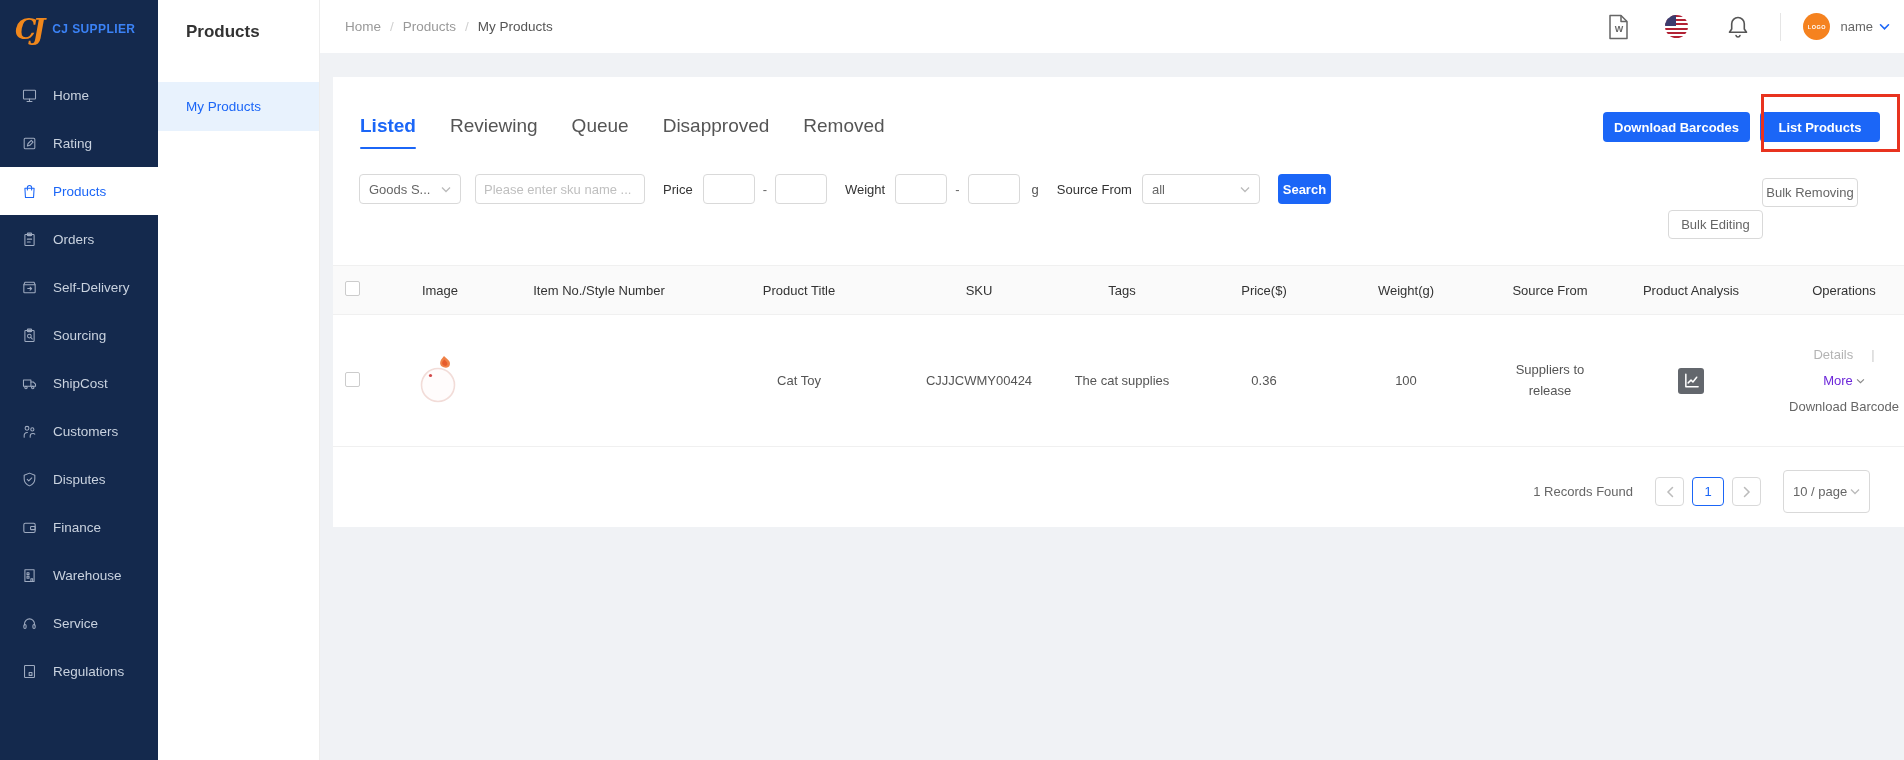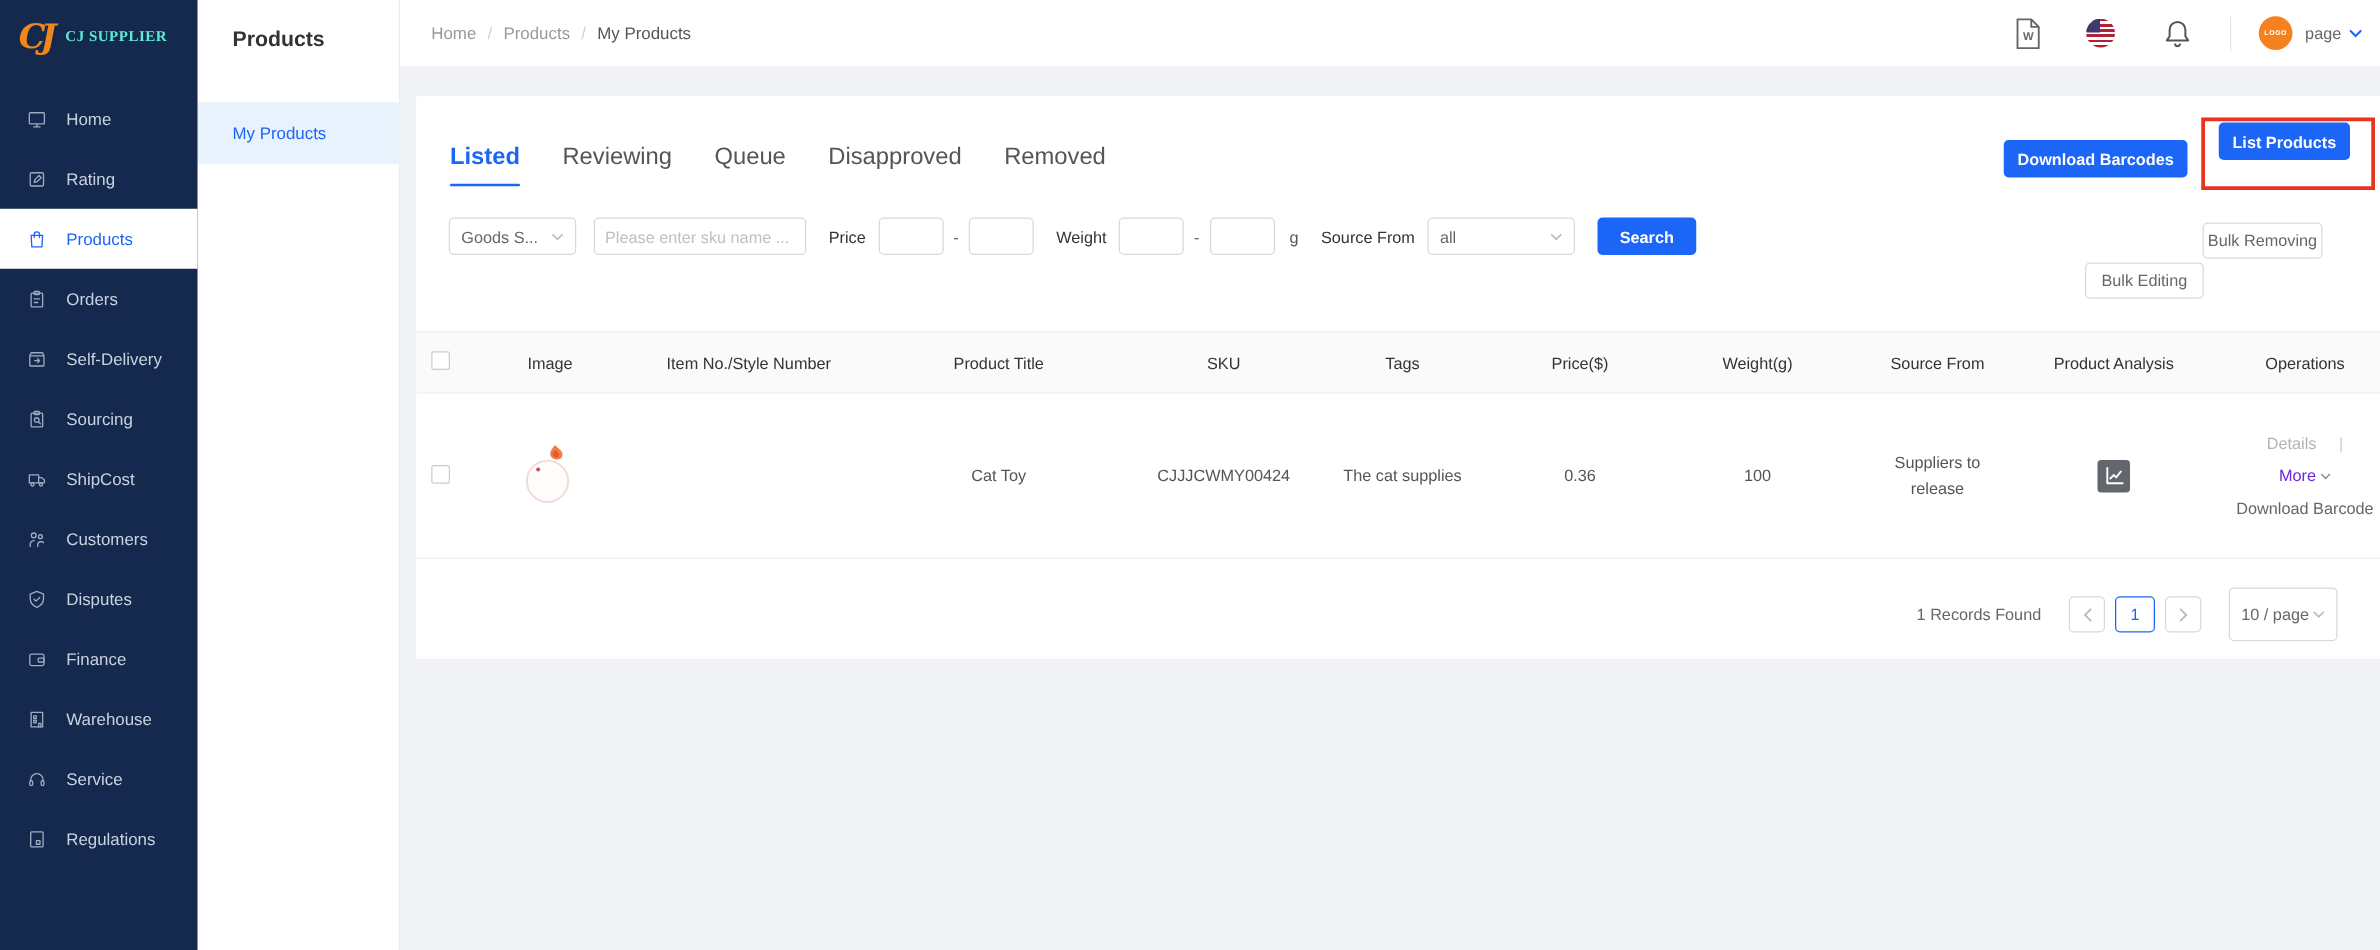--- a/index.html
+++ b/index.html
@@ -6,21 +6,21 @@
   html,body { width:1904px; height:760px; }
   body {
     position:relative; overflow:hidden;
     font-family:"Liberation Sans","DejaVu Sans",sans-serif;
     background:#f0f2f5; color:#333;
   }
   
   .sidebar { position:absolute; left:0; top:0; bottom:0; width:158px; background:#14294d; z-index:3; }
   .logo { height:58px; display:flex; align-items:center; padding-left:15px; gap:7px; }
   .logo-script { font-family:"DejaVu Serif",serif; font-style:italic; font-weight:bold; font-size:27px; color:#f0871c; letter-spacing:-4px; line-height:1; }
-  .logo-name { font-family:Liberation Serif, serif; font-weight:bold; font-size:12px; color:#5eead4; letter-spacing:.4px; padding-left:4px;}
+  .logo-name { font-family:Liberation Sans, sans-serif; font-weight:bold; font-size:12px; color:#3b82f6; letter-spacing:.4px; padding-left:4px;}
   .side-menu { padding-top:13px; }
   .menu-item { height:48px; display:flex; align-items:center; padding-left:21px; gap:15px;
     color:#c9d2df; font-size:13.5px; cursor:pointer; }
   .menu-item svg { width:17px; height:17px; stroke:#9fabc0; fill:none; stroke-width:1.5; stroke-linecap:round; stroke-linejoin:round; flex:none; }
   .menu-item.active { background:#ffffff; color:#1b66f7; }
   .menu-item.active svg { stroke:#1b66f7; }
   
   .subpanel { position:absolute; left:158px; top:0; bottom:0; width:162px; background:#fff; z-index:2; border-right:1px solid #ededed; }
   .subpanel-title { padding:22px 0 0 28px; font-size:17px; font-weight:bold; color:#333; }
   .subpanel-item { margin-top:40px; height:49px; display:flex; align-items:center; padding-left:28px;
@@ -45,37 +45,37 @@
   .user-name { font-size:13px; color:#666; margin:0 6px 0 10px; cursor:pointer; }
   
   .card { position:absolute; left:333px; top:77px; right:0; height:450px; background:#fff; overflow:hidden; z-index:1; }
   .tabs { display:flex; gap:34px; padding:38px 0 0 27px; font-size:19px; color:#555; }
   .tab { cursor:pointer; position:relative; }
   .tab.active { color:#1b66f7; font-weight:bold; }
   .tab.active::after { content:""; position:absolute; left:0; right:0; bottom:-12px; height:2.5px; background:#1b66f7; border-radius:2px; }
   .btn-primary { position:absolute; height:30px; background:#1b66f7; color:#fff; border:none; border-radius:4px;
     font-size:13px; font-weight:bold; font-family:inherit; cursor:pointer; }
   .btn-download { top:35px; right:154px; width:147px; }
-  .btn-list { top:21px; right:24px; width:105px; }
+  .btn-list { top:35px; right:24px; width:120px; }
   .red-annotation { position:absolute; top:17px; right:4px; width:139px; height:58px; border:3px solid #e8331f; pointer-events:none; }
   .filter-row { position:absolute; top:97px; left:26px; display:flex; align-items:center; font-size:13px; color:#333; }
   .select { height:30px; border:1px solid #d9d9d9; border-radius:4px; background:#fff; display:flex; align-items:center;
     padding:0 9px; color:#666; cursor:pointer; justify-content:space-between; }
   .sel-goods { width:102px; }
   .sel-source { width:118px; }
   .chev { flex:none; }
   .inp { height:30px; border:1px solid #d9d9d9; border-radius:4px; font-size:13px; color:#666; padding:0 8px; font-family:inherit; outline:none; }
   .inp::placeholder { color:#bfbfbf; }
   .inp-sku { width:170px; margin-left:14px; }
   .flt-label { margin-left:18px; }
   .inp-sm { width:52px; margin-left:10px; }
   .range-sep { margin-left:8px; color:#666; }
   .inp-sm2 { width:52px; margin-left:8px; }
   .unit { margin-left:12px; color:#555; }
-  .btn-search { position:static; margin-left:18px; width:79px; height:30px; }
+  .btn-search { position:static; margin-left:18px; width:53px; height:30px; }
   .btn-ghost { position:absolute; top:101px; height:29px; background:#fff; border:1px solid #d9d9d9; border-radius:4px;
     color:#666; font-size:13px; font-family:inherit; cursor:pointer; }
   .bulk-edit { right:141px; width:95px;margin-top:32px; }
   .bulk-remove { right:46px; width:96px; }
   
   .table { position:absolute; top:188px; left:0; right:-20px; }
   .thead { height:50px; background:#fafafa; border-top:1px solid #f0f0f0; border-bottom:1px solid #f0f0f0;
     display:flex; align-items:center; font-size:13px; color:#333; }
   .trow { height:132px; border-bottom:1px solid #f0f0f0; display:flex; align-items:center; font-size:13px; color:#555; }
   .col { text-align:center; flex:none; }
@@ -247,21 +247,21 @@
     <span class="tb-icon bell-icon">
       <svg width="24" height="26" viewBox="0 0 24 26" fill="none" stroke="#555" stroke-width="1.6" stroke-linecap="round" stroke-linejoin="round">
           <path d="M12 3.5a6.3 6.3 0 0 1 6.3 6.3v5.2l2.2 3.3H3.5l2.2-3.3V9.8A6.3 6.3 0 0 1 12 3.5z"></path>
           <path d="M10 21.5a2.1 2.1 0 0 0 4 0"></path>
         </svg>
     </span>
     <span class="tb-divider"></span>
     <span class="avatar">
         <span>LOGO</span>
       </span>
-    <span class="user-name">page</span>
+    <span class="user-name">name</span>
     <svg width="11" height="8" viewBox="0 0 11 8" fill="none" stroke="#1b66f7" stroke-width="1.6" stroke-linecap="round">
         <path d="M1.5 1.8 5.5 5.8 9.5 1.8"></path>
       </svg>
   </div>
 </div>
 
 <div class="card">
 
   <div class="tabs">
     <span class="tab active">Listed</span>

